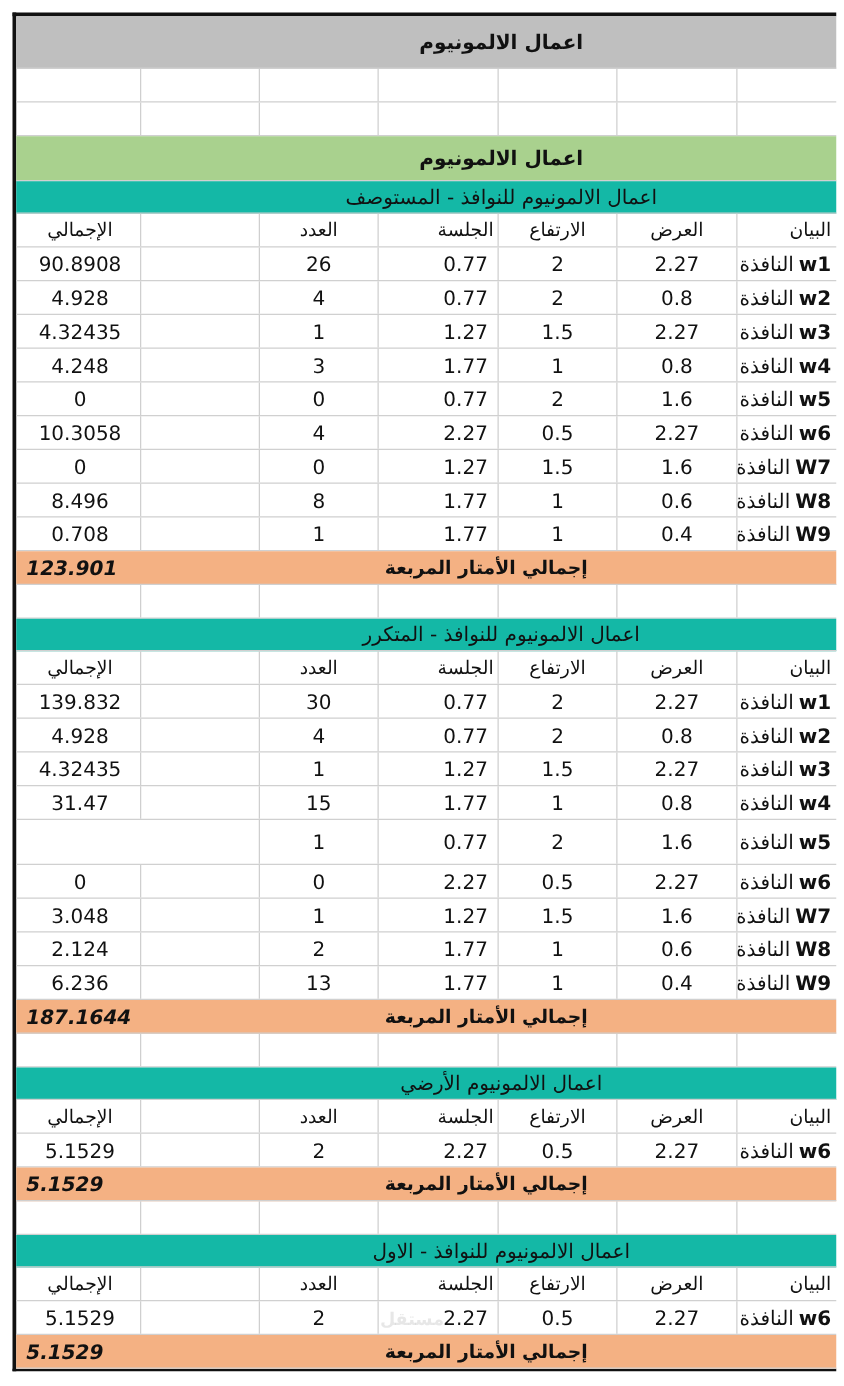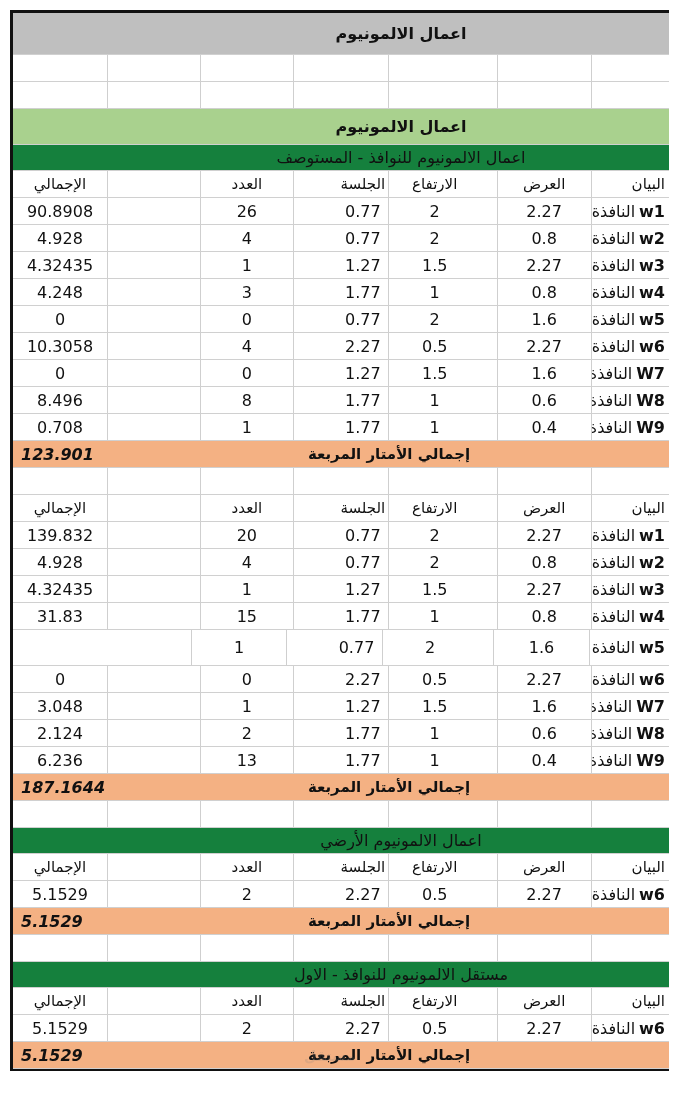--- a/index.html
+++ b/index.html
@@ -8,27 +8,27 @@
   .sheet { position: absolute; left: 10px; top: 10px; width: 656px;
            border-left: 3px solid #111; border-top: 3px solid #111; border-bottom: 2px solid #111; }
   .row { position: relative; display: flex; flex-direction: row-reverse; width: 656px;
          box-sizing: border-box; border-bottom: 1px solid #d0d0d0; }
   .cell { box-sizing: border-box; border-left: 1px solid #cfcfcf; display: flex;
           align-items: center; justify-content: center; font-size: 16px;
           font-family: "DejaVu Sans", sans-serif; white-space: nowrap; overflow: hidden; }
   .row > .cell:last-child { border-left: none; }
   .c-label { width: 80px; justify-content: flex-end; padding-right: 4px; font-weight: 400; }
   .c-label b { font-weight: 700; margin-left: 4px; }
-  .c-w { width: 96px; margin-left: 16px; } .c-h { width: 95px; } .c-s { width: 96px; padding-left: 44px; }
+  .c-w { width: 96px; } .c-h { width: 95px; } .c-s { width: 96px; padding-left: 44px; }
   .c-n { width: 95px; text-align: center; } .c-e { width: 95px; } .c-t { width: 96px; }
   .hdr .cell { font-weight: 400; font-size: 15px; }
   .full { width: 536px; justify-content: center; }
   .title { background: #bfbfbf; height: 42px; font-size: 24px; font-weight: 700; }
   .green { background: #a9d18e; height: 36px; font-size: 20px; font-weight: 700; }
-  .yellow { background: #15803d; height: 26px; font-size: 15px; }
+  .yellow { background: #14b8a6; height: 26px; font-size: 15px; }
   .total { background: #f4b183; height: 27px; }
   .total .tot-label { flex: 1; justify-content: center; font-weight: 700; font-size: 15px; border: none; }
   .total .tot-val { width: 96px; font-weight: 700; justify-content: flex-start; padding-left: 8px; border: none; font-style: italic; }
   .h27 { height: 27px; } .h36 { height: 36px; }
   .blank .cell { height: 100%; }
   .watermark { position: absolute; left: 304px; top: 1048px; font-size: 14px; color: rgba(120,120,120,0.18);
                font-weight: 700; pointer-events: none; }
 </style>
 </head>
 <body>
@@ -185,38 +185,41 @@
       </div>
       <div class="row blank h27">
         <div class="cell c-label"></div>
         <div class="cell c-w"></div>
         <div class="cell c-h"></div>
         <div class="cell c-s"></div>
         <div class="cell c-n"></div>
         <div class="cell c-e"></div>
         <div class="cell c-t"></div>
       </div>
+      <div class="row yellow">
+        <div class="cell full">اعمال  الالمونيوم للنوافذ  - المتكرر</div>
+      </div>
       <div class="row hdr h27">
         <div class="cell c-label">البيان</div>
         <div class="cell c-w">العرض</div>
         <div class="cell c-h">الارتفاع</div>
         <div class="cell c-s">الجلسة</div>
         <div class="cell c-n">العدد</div>
         <div class="cell c-e"></div>
         <div class="cell c-t">الإجمالي</div>
       </div>
       <div class="row h27">
         <div class="cell c-label">
           <span>النافذة</span>
           <b>w1</b>
         </div>
         <div class="cell c-w">2.27</div>
         <div class="cell c-h">2</div>
         <div class="cell c-s">0.77</div>
-        <div class="cell c-n">20</div>
+        <div class="cell c-n">30</div>
         <div class="cell c-e"></div>
         <div class="cell c-t">139.832</div>
       </div>
       <div class="row h27">
         <div class="cell c-label">
           <span>النافذة</span>
           <b>w2</b>
         </div>
         <div class="cell c-w">0.8</div>
         <div class="cell c-h">2</div>
@@ -240,21 +243,21 @@
       <div class="row h27">
         <div class="cell c-label">
           <span>النافذة</span>
           <b>w4</b>
         </div>
         <div class="cell c-w">0.8</div>
         <div class="cell c-h">1</div>
         <div class="cell c-s">1.77</div>
         <div class="cell c-n">15</div>
         <div class="cell c-e"></div>
-        <div class="cell c-t">31.83</div>
+        <div class="cell c-t">31.47</div>
       </div>
       <div class="row h36">
         <div class="cell c-label">
           <span>النافذة</span>
           <b>w5</b>
         </div>
         <div class="cell c-w">1.6</div>
         <div class="cell c-h">2</div>
         <div class="cell c-s">0.77</div>
         <div class="cell c-n">1</div>
@@ -352,21 +355,21 @@
       <div class="row blank h27">
         <div class="cell c-label"></div>
         <div class="cell c-w"></div>
         <div class="cell c-h"></div>
         <div class="cell c-s"></div>
         <div class="cell c-n"></div>
         <div class="cell c-e"></div>
         <div class="cell c-t"></div>
       </div>
       <div class="row yellow">
-        <div class="cell full">مستقل  الالمونيوم للنوافذ  - الاول</div>
+        <div class="cell full">اعمال  الالمونيوم للنوافذ  - الاول</div>
       </div>
       <div class="row hdr h27">
         <div class="cell c-label">البيان</div>
         <div class="cell c-w">العرض</div>
         <div class="cell c-h">الارتفاع</div>
         <div class="cell c-s">الجلسة</div>
         <div class="cell c-n">العدد</div>
         <div class="cell c-e"></div>
         <div class="cell c-t">الإجمالي</div>
       </div>

